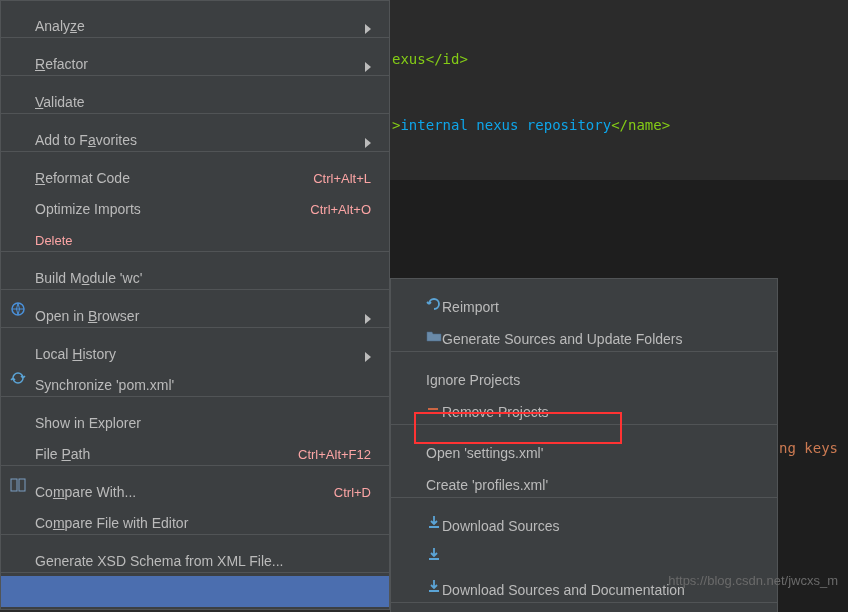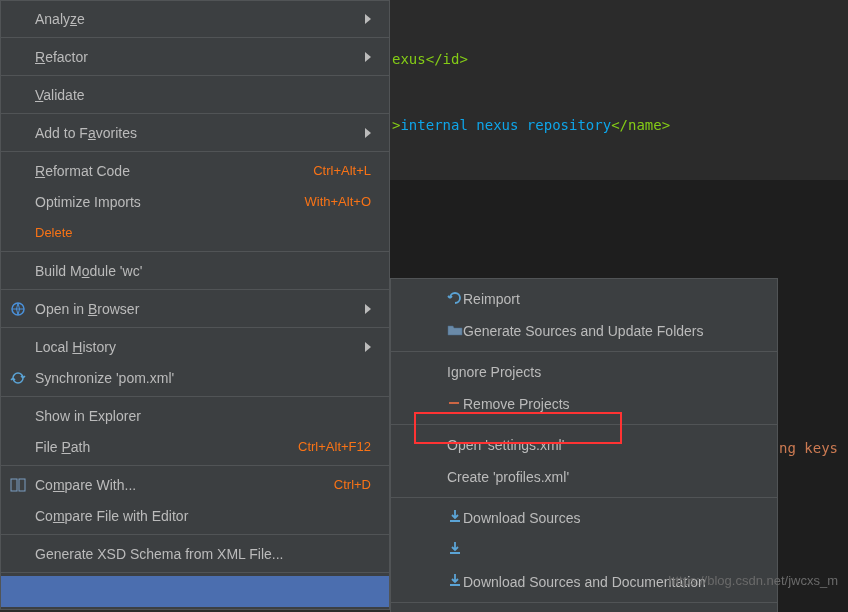--- a/index.html
+++ b/index.html
@@ -51,30 +51,30 @@
   width: 390px;
   background: #3c3f41;
   border: 1px solid #515456;
   color: #bbbbbb;
   padding-top: 2px;
   padding-bottom: 2px;
 }
 
 .menu-item {
   display: flex;
-  align-items: center;
+  align-items: flex-end;
   height: 31px;
   padding: 0 18px 0 34px;
   position: relative;
   cursor: default;
 }
 .menu-item.selected { background: #4b6eaf; color: #fff; }
 
 .menu-item .label { flex: 1; }
-.menu-item .shortcut { color: #f97316; font-size: 13px; }
+.menu-item .shortcut { color: #fca5a5; font-size: 13px; }
 
 .menu-item .arrow {
   width: 0; height: 0;
   border-top: 5px solid transparent;
   border-bottom: 5px solid transparent;
   border-left: 6px solid #bbbbbb;
   margin-left: 8px;
 }
 
 .menu-sep {
@@ -101,21 +101,21 @@
 .submenu {
   position: absolute;
   top: 278px;
   left: 390px;
   width: 388px;
   background: #3c3f41;
   border: 1px solid #515456;
   padding-top: 4px;
   padding-bottom: 4px;
 }
-.submenu .menu-item { height: 32px; padding-left: 56px; }
+.submenu .menu-item { height: 32px; padding-left: 35px; }
 .submenu .menu-sep { margin: 4px 0; }
 .submenu .icon { left: 12px; }
 
 .red-highlight {
   position: absolute;
   border: 2px solid #ff3333;
   pointer-events: none;
 }
 
 .watermark {
@@ -184,21 +184,21 @@
 
   <div class="menu-sep"></div>
 
   <div class="menu-item">
     <span class="label"><span class="mnemonic">R</span>eformat Code</span>
     <span class="shortcut">Ctrl+Alt+L</span>
   </div>
 
   <div class="menu-item">
     <span class="label">Optimize Imports</span>
-    <span class="shortcut">With+Alt+O</span>
+    <span class="shortcut">Ctrl+Alt+O</span>
   </div>
 
   <div class="menu-item">
     <span class="shortcut">Delete</span>
   </div>
 
 
   <div class="menu-sep"></div>
 
   <div class="menu-item">

